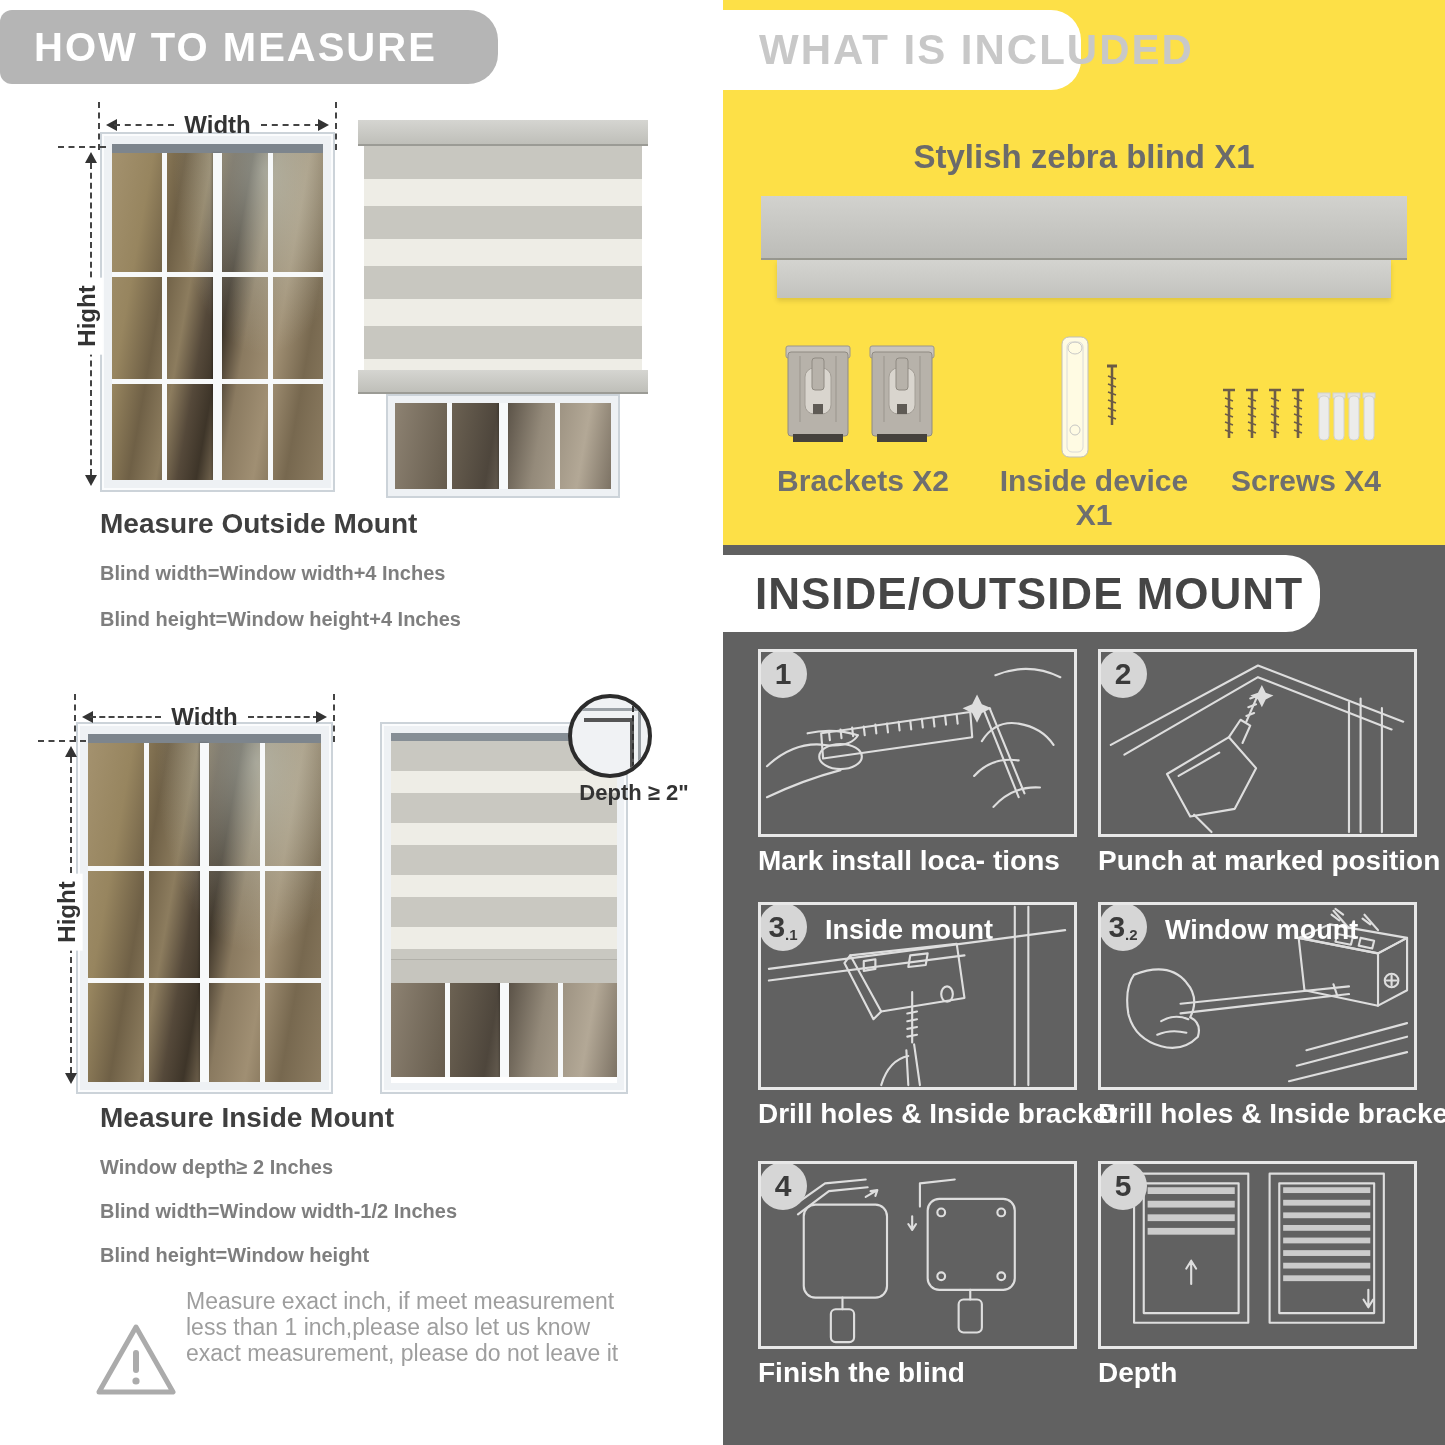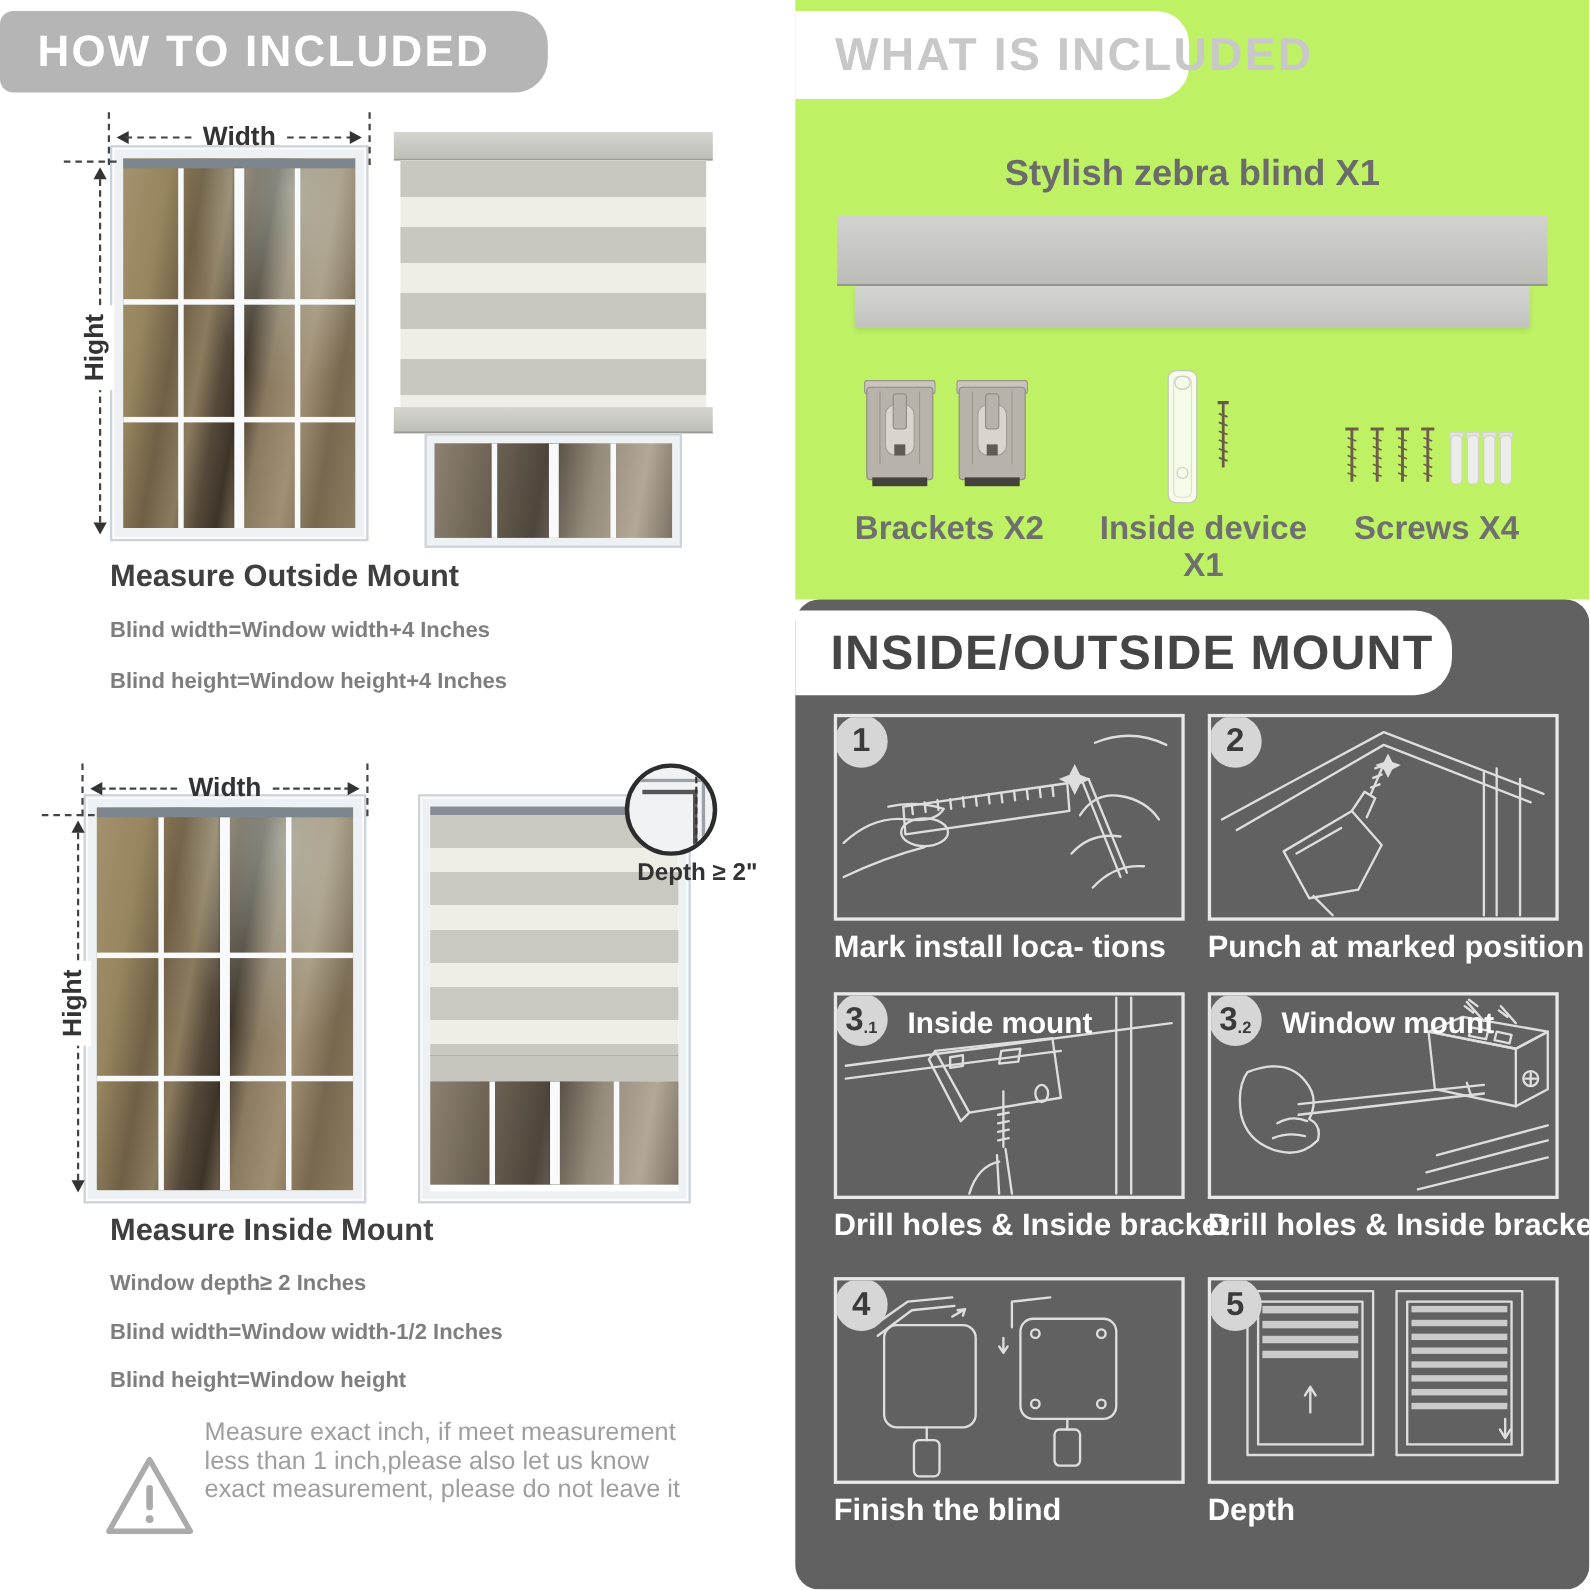--- a/index.html
+++ b/index.html
@@ -79,34 +79,34 @@
   .depth-lab{position:absolute;left:544px;top:780px;width:180px;text-align:center;
              font-size:22px;font-weight:bold;color:#333;}
 
   .mtitle{position:absolute;left:100px;font-size:28px;font-weight:bold;color:#3f3f3f;}
   .mline{position:absolute;left:100px;font-size:20px;font-weight:bold;color:#7e7e7e;white-space:nowrap;}
 
   .note-text{position:absolute;left:186px;top:1288px;width:452px;font-size:23px;line-height:26px;
              color:#9e9e9e;font-weight:500;}
 
   
-  .right-top{position:absolute;left:723px;top:0;width:722px;height:545px;background:#bef264;}
+  .right-top{position:absolute;left:723px;top:0;width:722px;height:545px;background:#fde047;}
   .hdr-white{position:absolute;left:0;top:10px;width:358px;height:80px;background:#ffffff;
              border-radius:0 30px 30px 0;color:#c8c8c8;font-size:42px;font-weight:bold;
              letter-spacing:2px;line-height:80px;padding-left:36px;box-sizing:border-box;white-space:nowrap;}
   .blind-lab{position:absolute;left:0;top:138px;width:100%;text-align:center;
              font-size:33px;font-weight:bold;color:#6b6b6b;}
   .headrail{position:absolute;left:38px;top:196px;width:646px;height:64px;
             background:linear-gradient(#d2d2ce,#bcbcb8);border-bottom:2px solid #97978f;box-sizing:border-box;}
   .headrail-strip{position:absolute;left:54px;top:260px;width:614px;height:38px;
                   background:linear-gradient(#d4d4d0,#c2c2be);box-shadow:0 3px 5px rgba(0,0,0,.12);}
   .item-lab{position:absolute;top:464px;font-size:30px;font-weight:bold;color:#6f6f6f;text-align:center;}
 
   
-  .right-bottom{position:absolute;left:723px;top:545px;width:722px;height:900px;background:#616161;border-radius:22px;}
+  .right-bottom{position:absolute;left:723px;top:545px;width:722px;height:900px;background:#616161;}
   .hdr-mount{position:absolute;left:0;top:10px;width:597px;height:77px;background:#ffffff;
              border-radius:0 34px 34px 0;color:#454545;font-size:44px;font-weight:bold;
              letter-spacing:1px;line-height:77px;padding-left:32px;box-sizing:border-box;white-space:nowrap;}
   .step{position:absolute;width:319px;}
   .sbox{position:relative;width:319px;height:188px;border:3px solid #e8e8e8;box-sizing:border-box;overflow:hidden;}
   .sbox svg{position:absolute;left:0;top:0;width:100%;height:100%;}
   .badge{position:absolute;left:-2px;top:-2px;width:48px;height:48px;border-radius:50%;background:#d6d6d6;
          display:flex;align-items:center;justify-content:center;z-index:2;}
   .badge .n{font-size:30px;font-weight:bold;color:#3b3b3b;line-height:1;}
   .badge .s{font-size:15px;font-weight:bold;color:#3b3b3b;align-self:flex-end;margin-bottom:8px;}
@@ -116,21 +116,21 @@
   .lineart{stroke:#dedede;stroke-width:2.2;fill:none;stroke-linecap:round;stroke-linejoin:round;}
 </style>
 </head>
 <body>
 
 <div class="canvas">
 
   <section class="left-col">
 
     <div class="hdr-gray">
-      <span>HOW TO INCLUDED</span>
+      <span>HOW TO MEASURE</span>
     </div>
 
     <div class="win" style="left:100px;top:132px;width:235px;height:360px">
       <div class="glass">
         <i class="m mv c"></i>
           <i class="m mv s1"></i>
           <i class="m mv s2"></i>
         <i class="m mh h1"></i>
           <i class="m mh h2"></i>
       </div>

